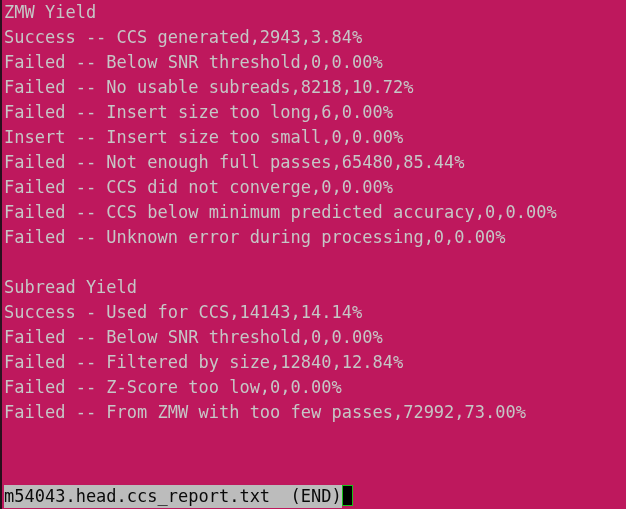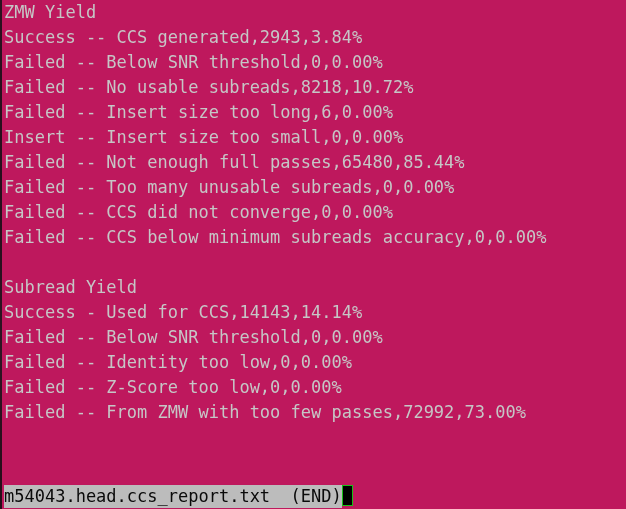--- a/index.html
+++ b/index.html
@@ -83,28 +83,28 @@
   <div id="left-edge"></div>
 
   <div id="screen">
       <div class="line">ZMW Yield</div>
       <div class="line">Success -- CCS generated,2943,3.84%</div>
       <div class="line">Failed -- Below SNR threshold,0,0.00%</div>
       <div class="line">Failed -- No usable subreads,8218,10.72%</div>
       <div class="line">Failed -- Insert size too long,6,0.00%</div>
       <div class="line">Insert -- Insert size too small,0,0.00%</div>
       <div class="line">Failed -- Not enough full passes,65480,85.44%</div>
-      <div class="line">Failed -- Too many unusable subreads,0,0.00%</div>
       <div class="line">Failed -- CCS did not converge,0,0.00%</div>
-      <div class="line">Failed -- CCS below minimum subreads accuracy,0,0.00%</div>
+      <div class="line">Failed -- CCS below minimum predicted accuracy,0,0.00%</div>
+      <div class="line">Failed -- Unknown error during processing,0,0.00%</div>
       <div class="line blank"></div>
       <div class="line">Subread Yield</div>
       <div class="line">Success - Used for CCS,14143,14.14%</div>
       <div class="line">Failed -- Below SNR threshold,0,0.00%</div>
-      <div class="line">Failed -- Identity too low,0,0.00%</div>
+      <div class="line">Failed -- Filtered by size,12840,12.84%</div>
       <div class="line">Failed -- Z-Score too low,0,0.00%</div>
       <div class="line">Failed -- From ZMW with too few passes,72992,73.00%</div>
     </div>
 
   <div id="statusline">
     <span id="status-text">m54043.head.ccs_report.txt  (END)</span>
     <span id="cursor-block"></span>
   </div>
 
 </div>

